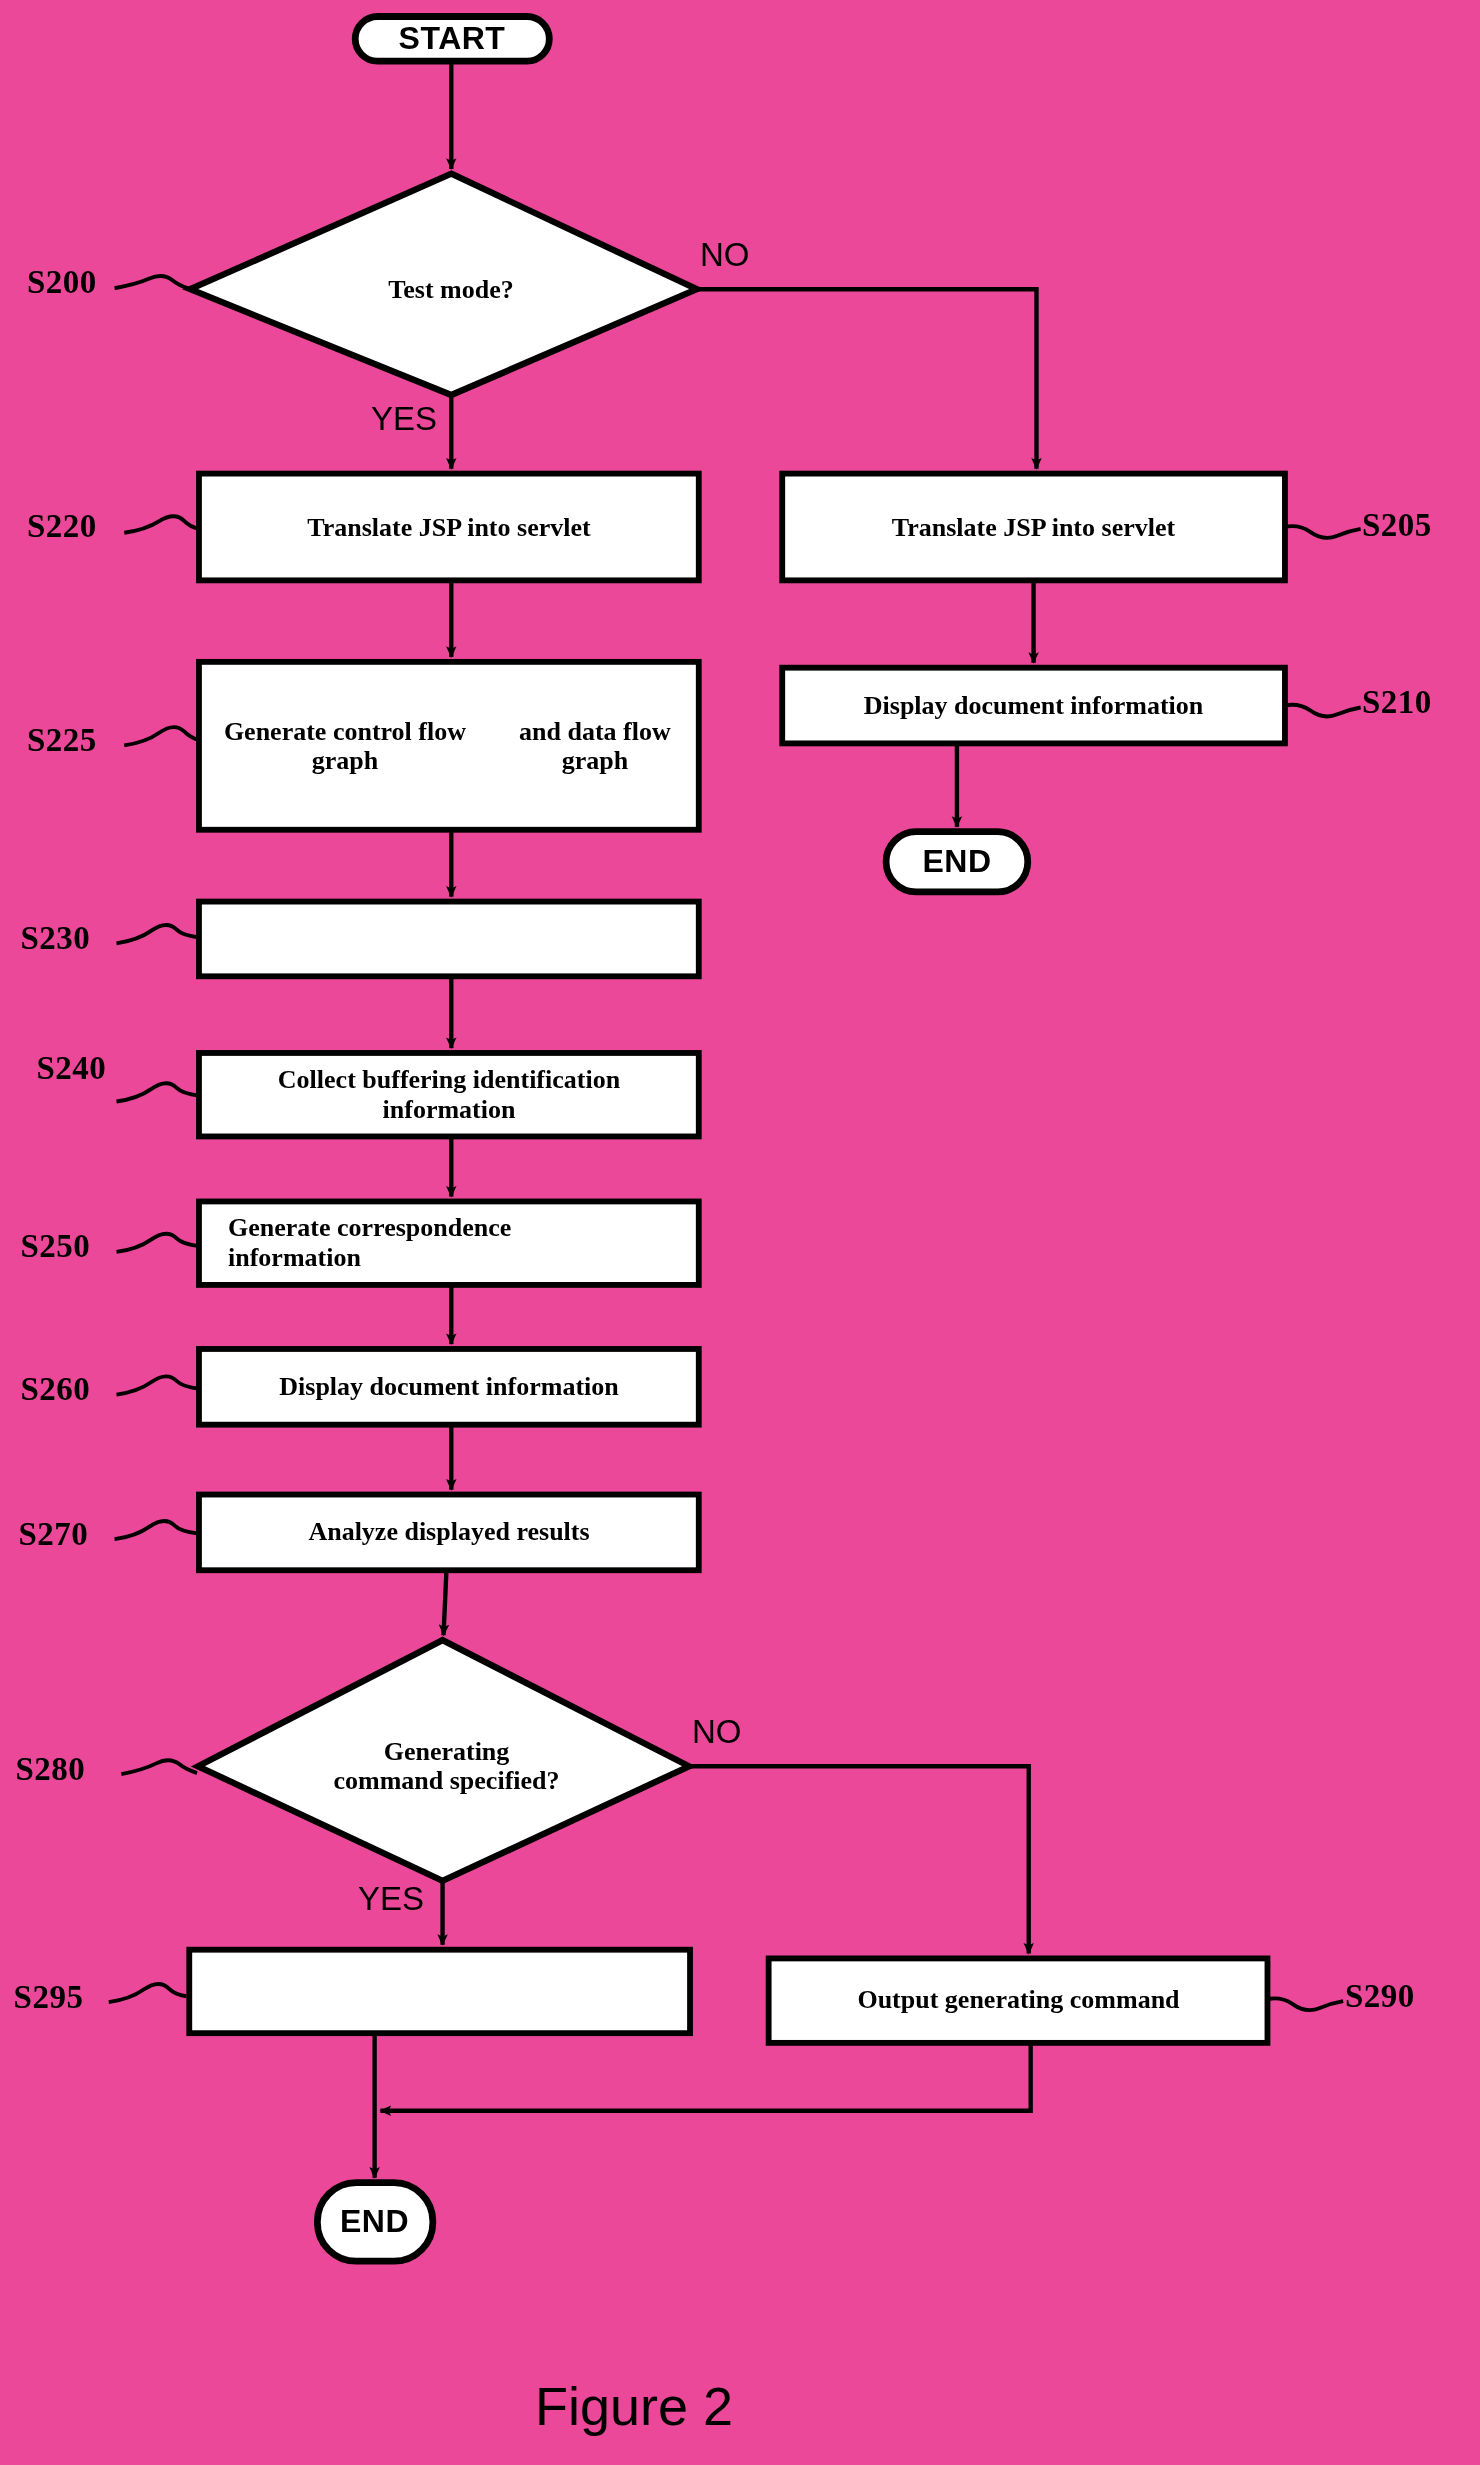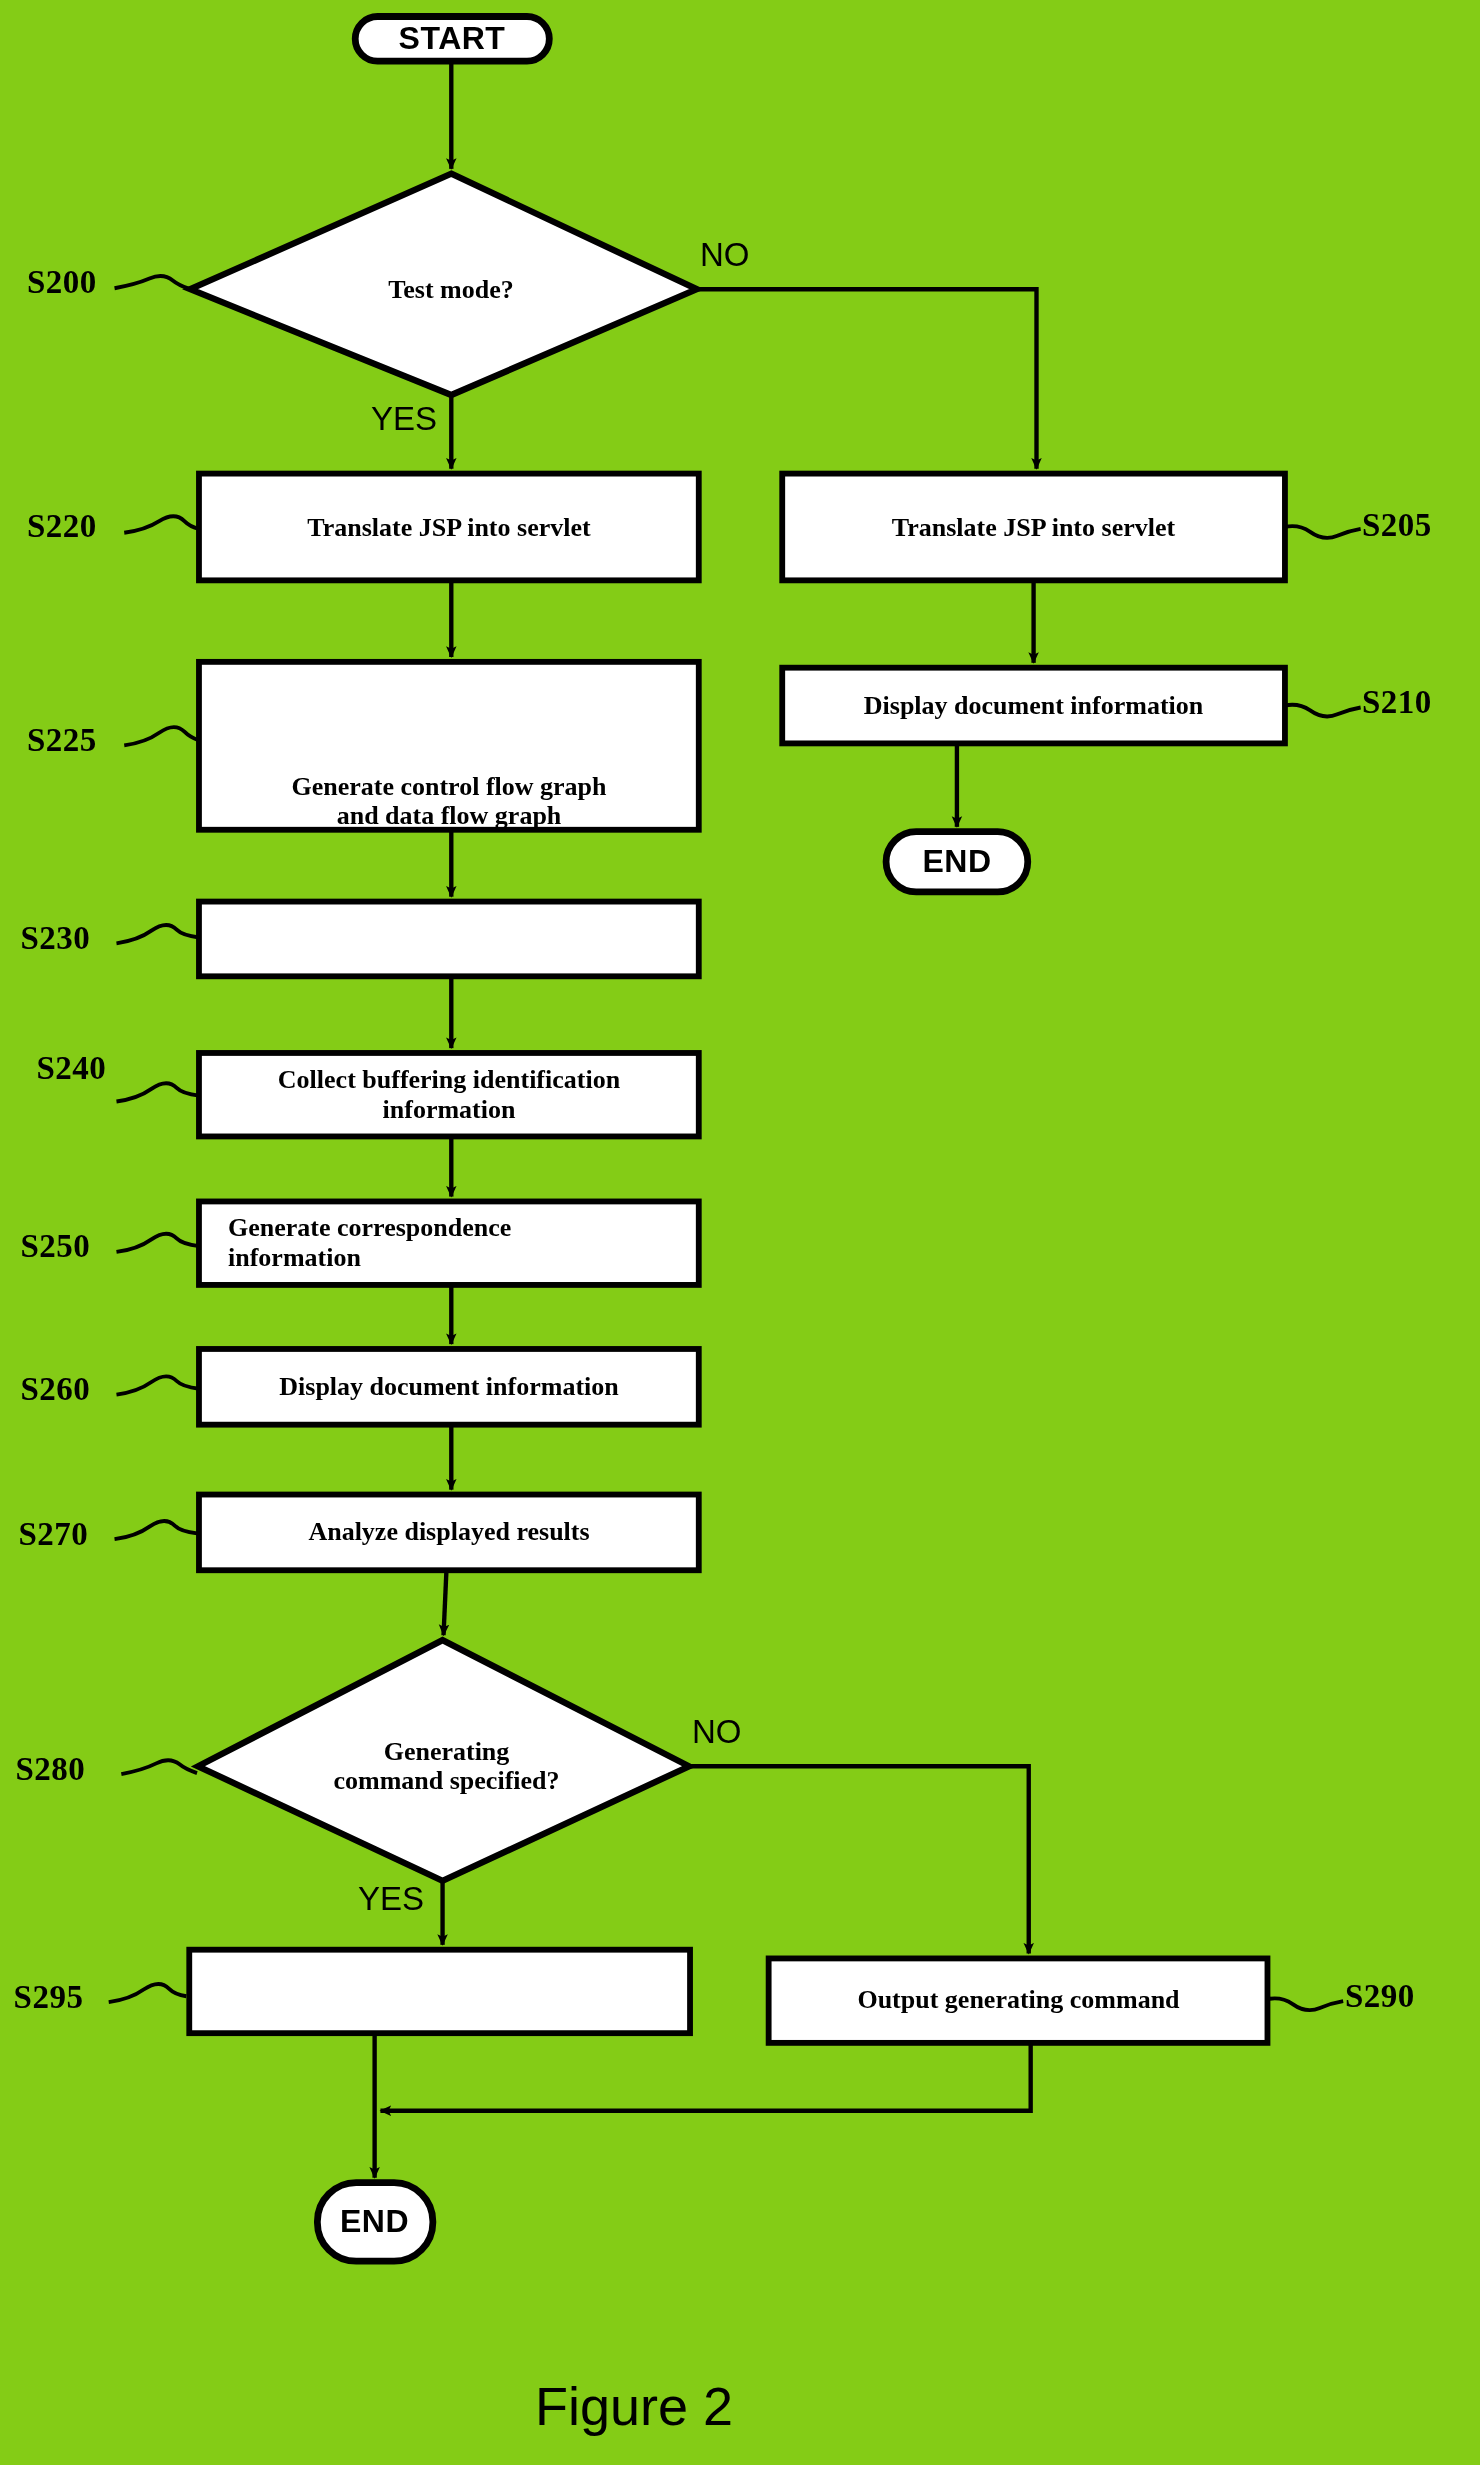--- a/index.html
+++ b/index.html
@@ -9,21 +9,21 @@
     background: #ffffff;
   }
   body {
     font-family: "Liberation Serif", serif;
     color: #000000;
   }
   #page {
     position: relative;
     width: 1481px;
     height: 2466px;
-    background: #84cc16;
+    background: #ec4899;
     overflow: hidden;
   }
   #flow-svg {
     position: absolute;
     left: 0;
     top: 0;
     width: 1481px;
     height: 2466px;
   }
   .node-label {
@@ -155,21 +155,21 @@
 
     </g>
   </svg>
 
   <div class="node-label term-label" style="left:355px; top:16.5px; width:194px; height:45px;">START</div>
 
   <div class="node-label dec-label" style="left:320px; top:267px; width:262px; height:45px;">Test mode?</div>
 
   <div class="node-label proc-label" style="left:199px; top:474px; width:500px; height:107px;">Translate JSP into servlet</div>
 
-  <div class="node-label proc-label" style="left:199px; top:662px; width:500px; height:168px; flex-direction:column;justify-content:flex-end;">
+  <div class="node-label proc-label" style="left:199px; top:662px; width:500px; height:168px; justify-content:flex-end;">
     <span>Generate control flow graph</span>
     <span>and data flow graph</span>
   </div>
 
 
   <div class="node-label proc-label" style="left:199px; top:1053px; width:500px; height:83px; flex-direction:column;">
     <span>Collect buffering identification</span>
     <span>information</span>
   </div>
 

